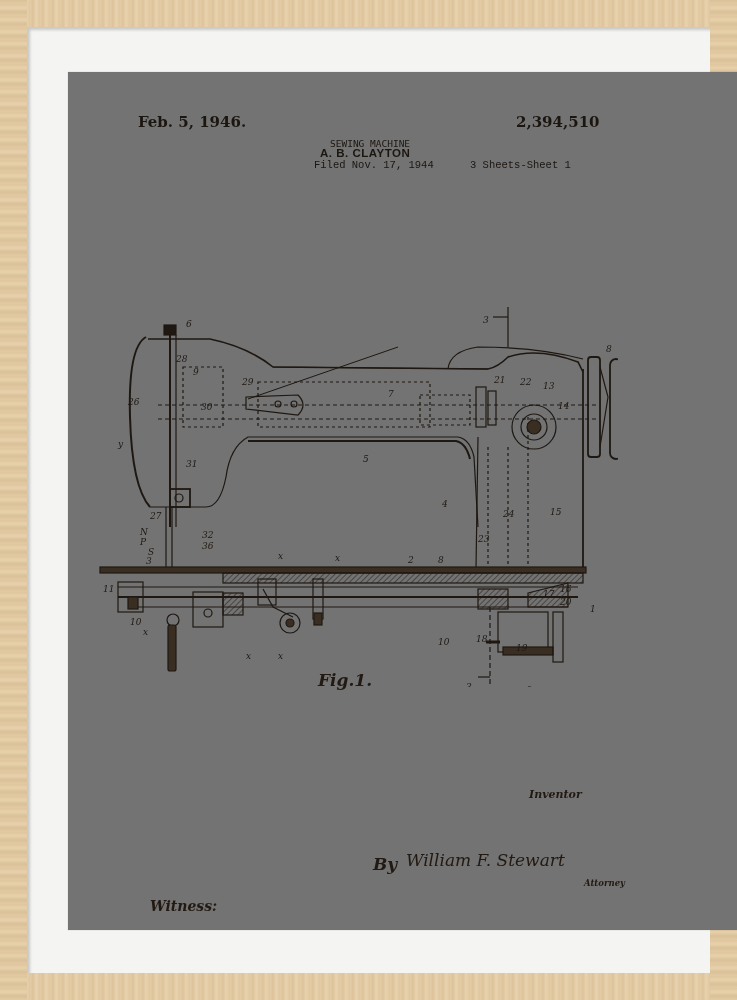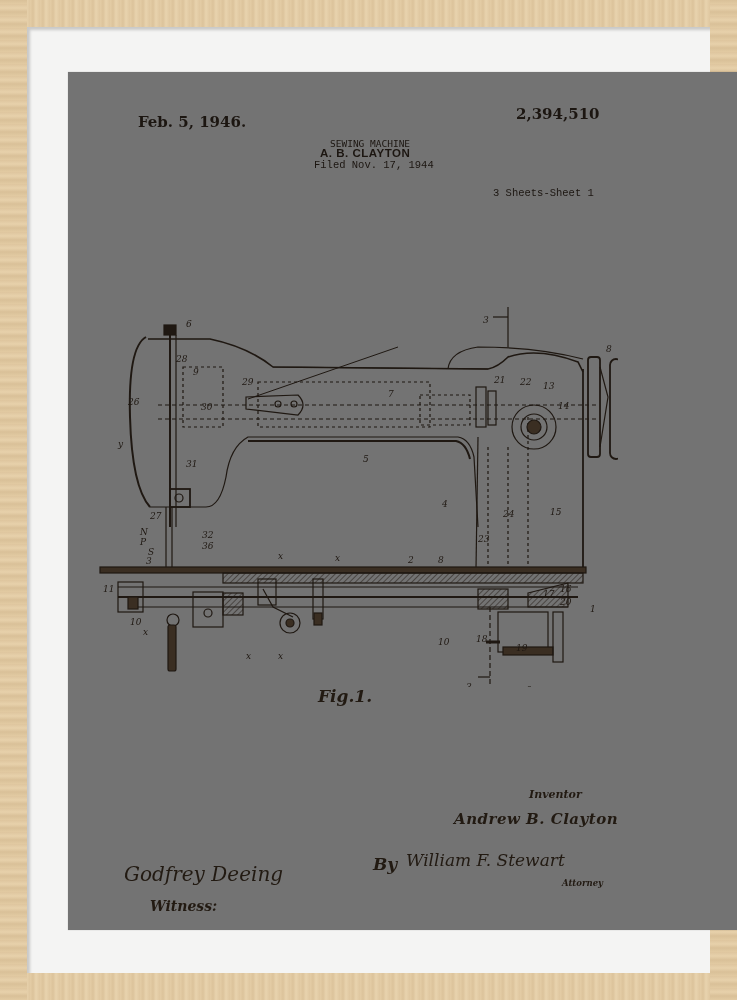--- a/index.html
+++ b/index.html
@@ -10,32 +10,32 @@
     background: repeating-linear-gradient(0deg, #e2caa2 0px, #d9c098 4px, #e7d1ab 8px, #dec59e 12px); }
   .mat { position:absolute; left:27px; top:27px; width:683px; height:946px; background:#f4f4f3;
     box-shadow: inset 3px 3px 3px rgba(0,0,0,0.18); }
   .paper { position:absolute; left:68px; top:72px; width:716px; height:858px; background:#737373;
     box-shadow: 0 0 1px rgba(0,0,0,0.25); }
   .hdr { position:absolute; color:#1c1611; }
   .date { left:70px; top:41px; font:bold 15px "DejaVu Serif", serif; }
   .inventor-name { left:252px; top:64px; font:bold 11.5px "Liberation Sans", sans-serif; letter-spacing:0.5px;margin-top:11px; }
   .title { left:262px; top:66px; font:9.5px "DejaVu Sans Mono", monospace; }
   .filed { left:246px; top:87px; font:10.5px "Liberation Mono", monospace; }
-  .patno { left:448px; top:33px; font:bold 15px "DejaVu Serif", serif;text-align:center; }
-  .sheets { left:425px; top:87px; font:10.5px "Liberation Mono", monospace;margin-top:28px; }
+  .patno { left:448px; top:41px; font:bold 15px "DejaVu Serif", serif;text-align:center; }
+  .sheets { left:402px; top:87px; font:10.5px "Liberation Mono", monospace; }
   .drawing { position:absolute; left:30px; top:235px; }
-  .fig { position:absolute; left:250px; top:598px; font:italic bold 17px "DejaVu Serif", serif; color:#221a12;margin-top:16px; }
+  .fig { position:absolute; left:250px; top:598px; font:italic bold 17px "DejaVu Serif", serif; color:#221a12; }
   .script { position:absolute; color:#221a12; font-family:"DejaVu Serif", serif; font-style:italic; }
   .inv-label { left:461px; top:716px; font-size:11px; font-weight:bold; }
   .inv-sign { left:386px; top:738px; font-size:15px; font-weight:bold; letter-spacing:0.5px; }
   .wit-label { left:82px; top:826px; font-size:14px; font-weight:bold; }
   .wit-sign { left:56px; top:790px; font-size:20px; }
   .by-label { left:305px; top:782px; font-size:17px; font-weight:bold; }
   .att-sign { left:338px; top:778px; font-size:17px; }
-  .att-label { left:494px; top:806px; font-size:8.5px; font-weight:bold; }
+  .att-label { left:516px; top:806px; font-size:8.5px; font-weight:bold; }
 </style>
 </head>
 <body>
 
 <div class="frame"></div>
 <div class="frame-v" style="left:0"></div>
 <div class="frame-v" style="left:710px"></div>
 <div class="mat"></div>
 
 <div class="paper">
@@ -178,19 +178,17 @@
     <defs>
       <pattern id="hatch" width="4" height="4" patternUnits="userSpaceOnUse" patternTransform="rotate(45)">
         <line x1="0" y1="0" x2="0" y2="4" stroke="#1f1812" stroke-width="1"></line>
       </pattern>
     </defs>
   </svg>
 
   <div class="fig">Fig.1.</div>
 
   <div class="script inv-label">Inventor</div>
-  <div class="script inv-sign">Andrew B. Clayton</div>
   <div class="script wit-label">Witness:</div>
-  <div class="script wit-sign">Godfrey Deeing</div>
   <div class="script by-label">By</div>
   <div class="script att-sign">William F. Stewart</div>
   <div class="script att-label">Attorney</div>
 </div>
 
 </body></html>

